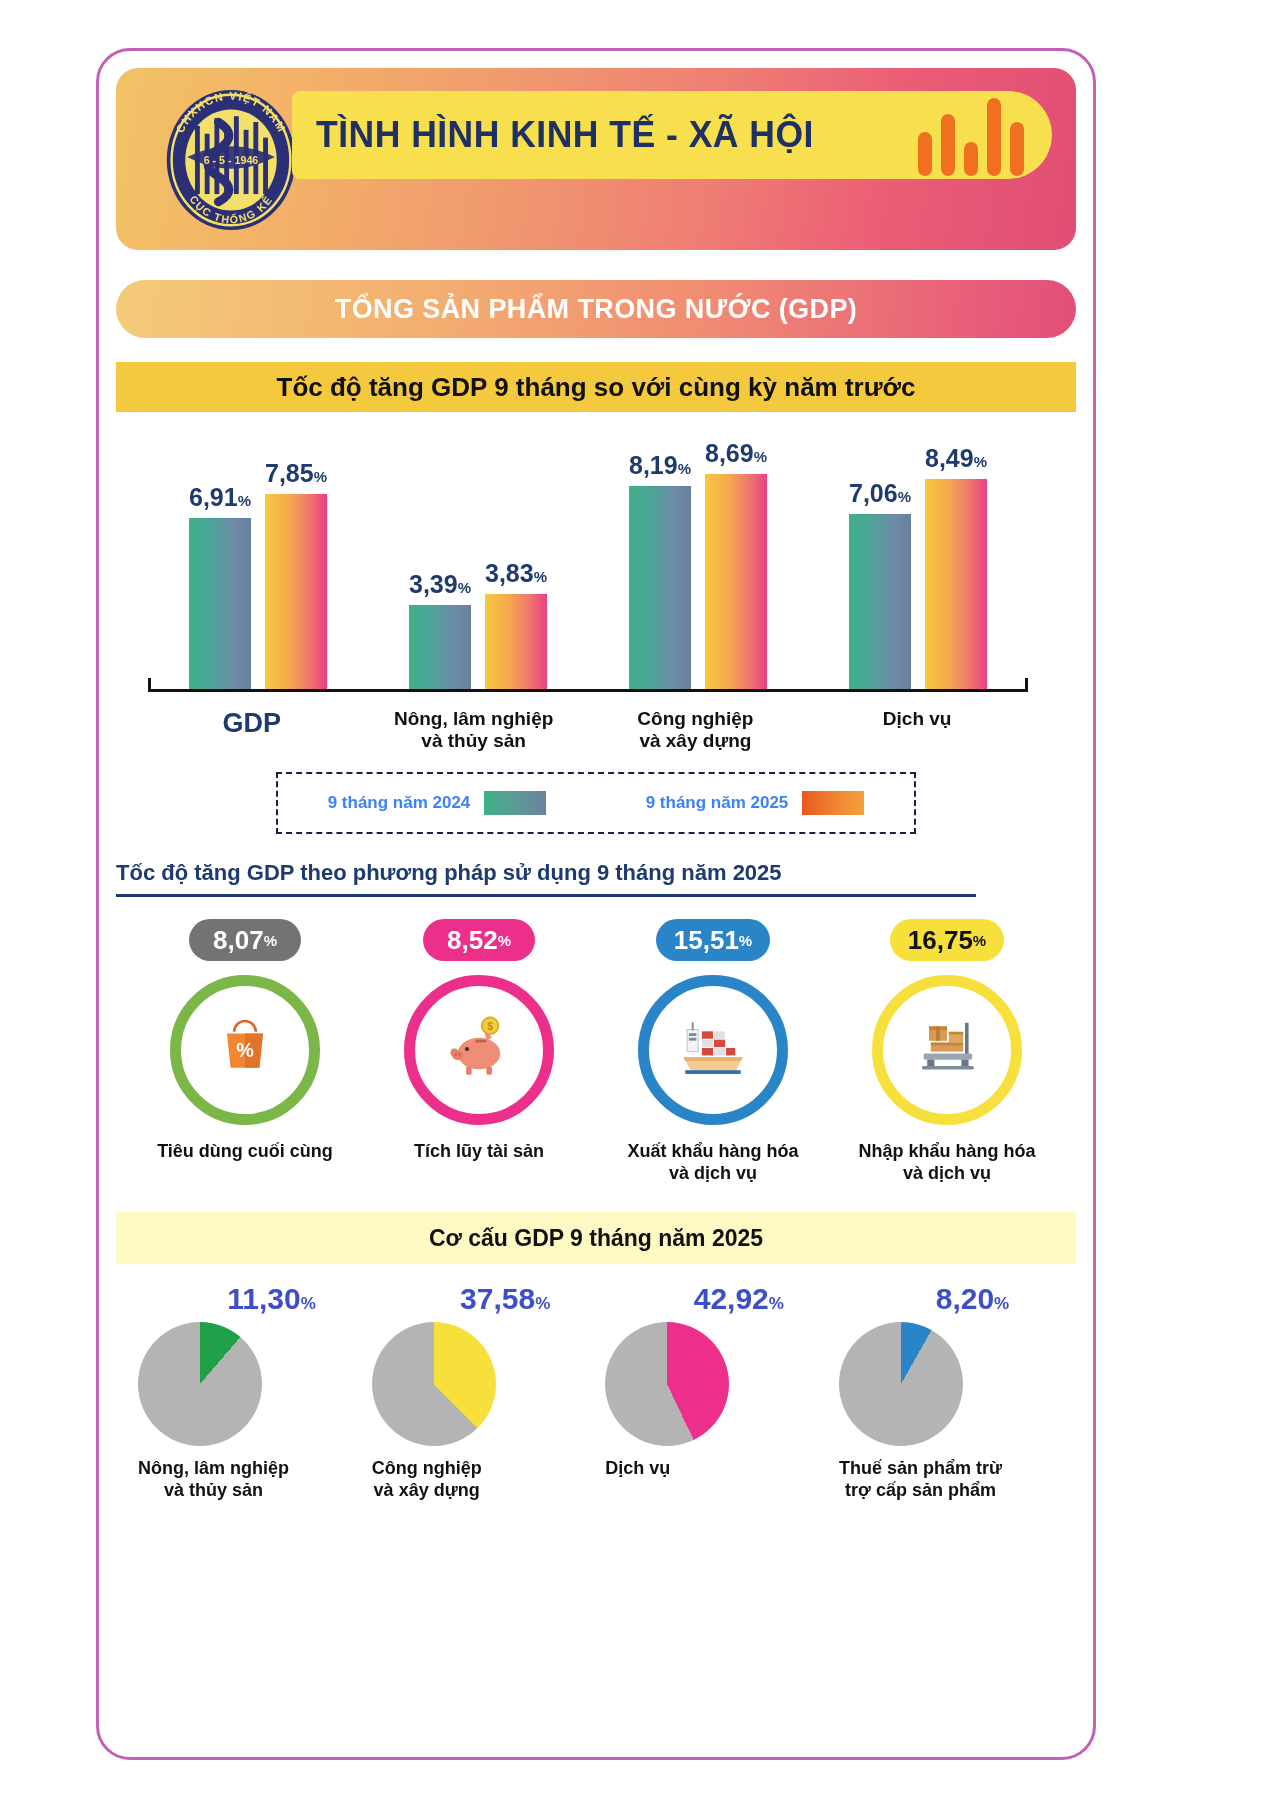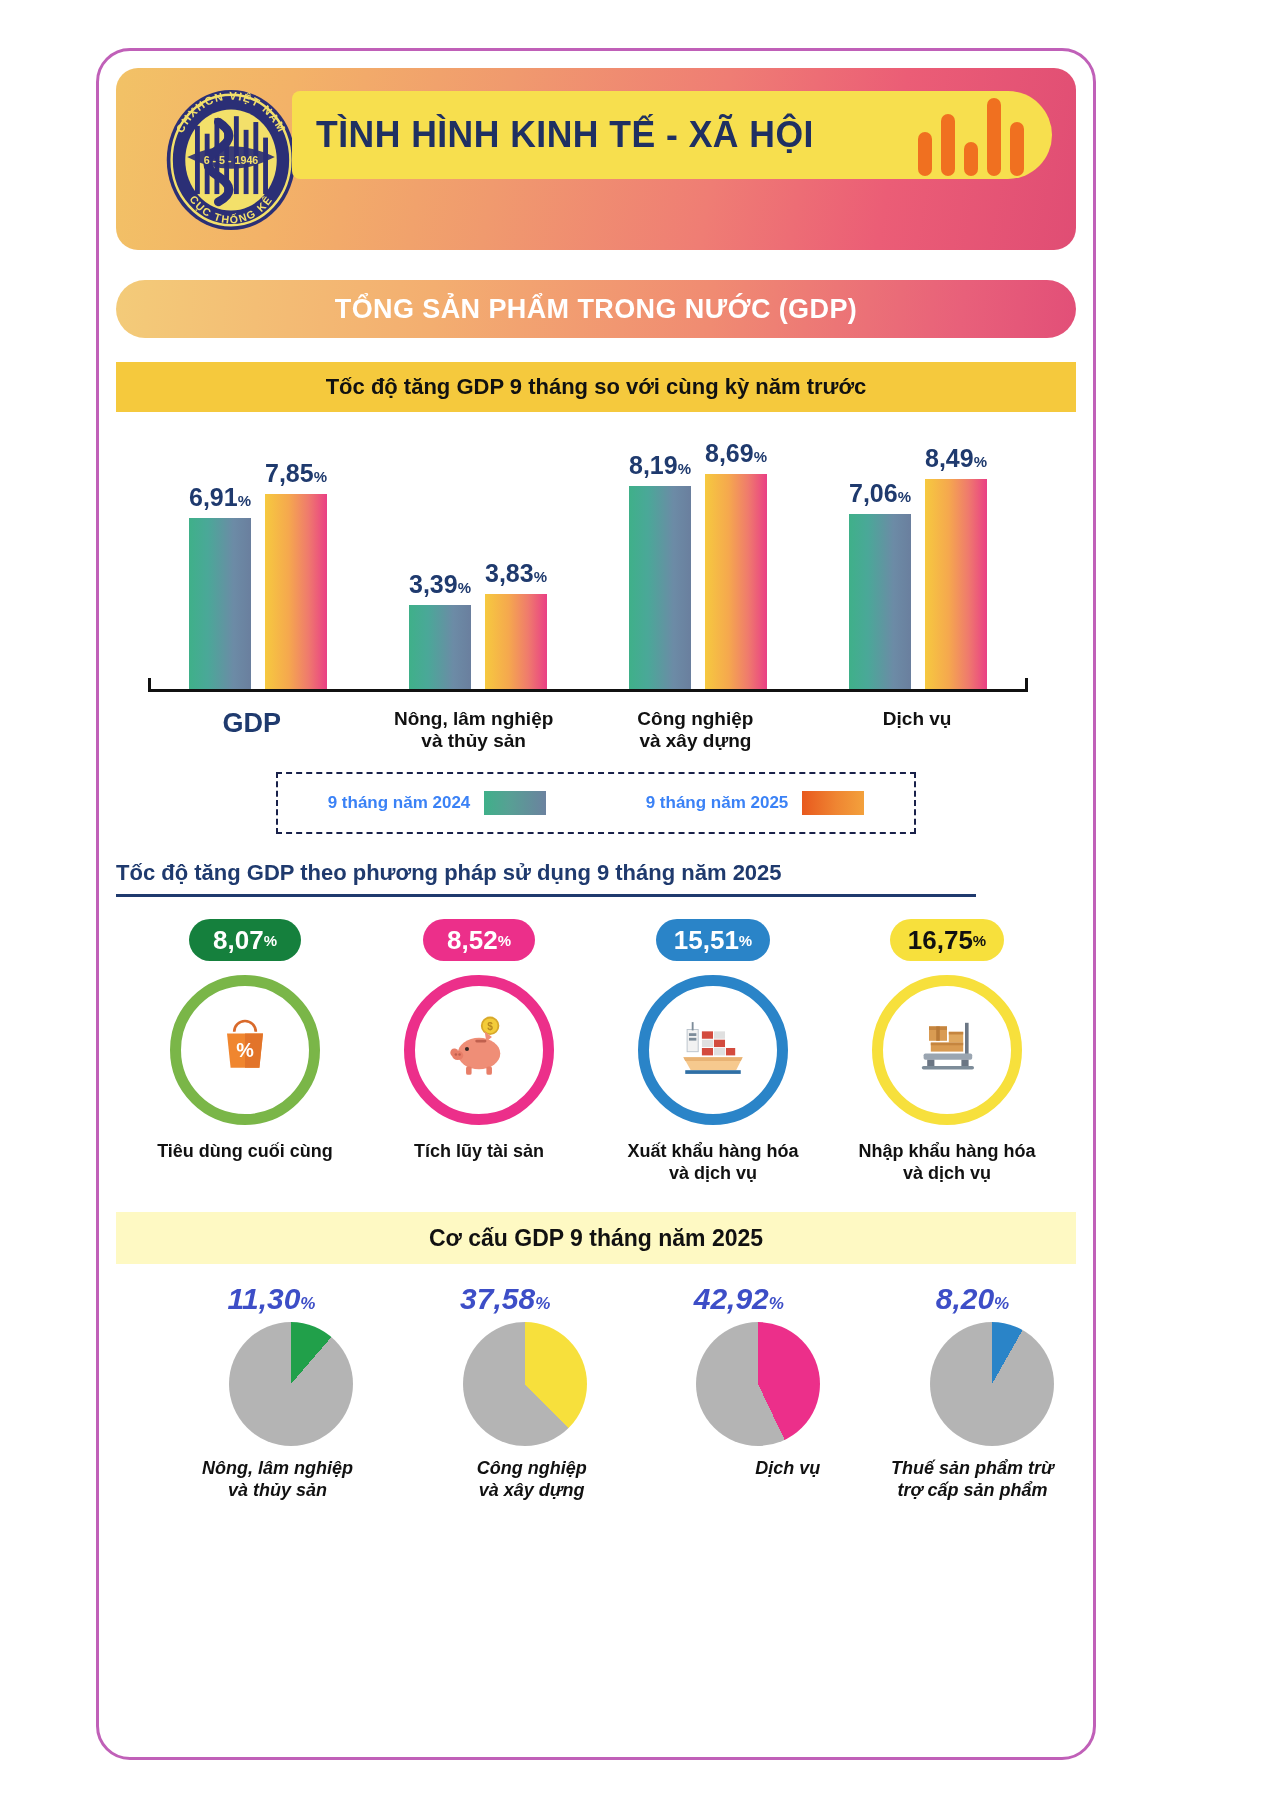--- a/index.html
+++ b/index.html
@@ -88,21 +88,21 @@
     color: #fff; font-size: 27px; font-weight: 700; letter-spacing: .4px;
   }
 
   
   .yellow-title {
     margin-top: 24px;
     height: 50px;
     background: #f5c93d;
     display: flex; align-items: center; justify-content: center;
   }
-  .yellow-title span { font-size: 22px; font-weight: 700; color: #111; }
+  .yellow-title span { font-size: 26px; font-weight: 700; color: #111; }
 
   
   .barchart { position: relative; height: 300px; margin-top: 18px; }
   .axis {
     position: absolute; left: 32px; bottom: 38px;
     width: 880px; height: 3px; background: #111;
   }
   .axis::before {
     content: ""; position: absolute; left: 0; bottom: 0;
     width: 3px; height: 14px; background: #111;
@@ -186,21 +186,21 @@
     margin-top: 28px;
     height: 52px;
     background: #fef9c3;
     display: flex; align-items: center; justify-content: center;
   }
   .yellow-title2 span { font-size: 23px; font-weight: 700; color: #111; }
   .pies {
     margin-top: 18px;
     display: flex; justify-content: space-between; padding: 0 22px;
   }
-  .pbox { width: 215px; display:flex; flex-direction: column; align-items: flex-end; font-style: italic; }
+  .pbox { width: 215px; display:flex; flex-direction: column; align-items: flex-start; }
   .pval {
     font-size: 30px; font-weight: 700; color: #3d4ec7;
     margin-bottom: 6px; white-space: nowrap; align-self: center;
     transform: translateX(26px);
   }
   .pval u { font-size: 17px; text-decoration: none; }
   .pie { width: 124px; height: 124px; border-radius: 50%; }
   .plabel {
     margin-top: 12px; text-align: center;
     font-size: 18px; font-weight: 700; color: #111; line-height: 1.2;
@@ -325,21 +325,21 @@
       </div>
       <div class="lg">
         <span>9 tháng năm 2025</span>
         <div class="sw b"></div>
       </div>
     </div>
 
     <div class="blue-title">Tốc độ tăng GDP theo phương pháp sử dụng 9 tháng năm 2025</div>
     <div class="circles" id="circle-row">
         <div class="cbox">
-          <div class="pill" style="background: #15803d; color: rgb(255, 255, 255);">8,07<u>%</u></div>
+          <div class="pill" style="background: #737373; color: rgb(255, 255, 255);">8,07<u>%</u></div>
           <div class="ring" style="border-color: rgb(122, 182, 72);">
             <span><svg viewBox="0 0 80 80" width="72" height="72">
                 <path d="M28 22a12 12 0 0 1 24 0" fill="none" stroke="#d96a2b" stroke-width="3"></path>
                 <path d="M20 24h40l-4 38H24z" fill="#f0862f"></path>
                 <path d="M40 24h20l-4 38H40z" fill="#e2742a"></path>
                 <text x="40" y="50" text-anchor="middle" font-size="22" font-weight="700" fill="#fff" font-family="'Liberation Sans',sans-serif">%</text>
               </svg></span>
           </div>
           <div class="clabel">Tiêu dùng cuối cùng</div>
         </div>

